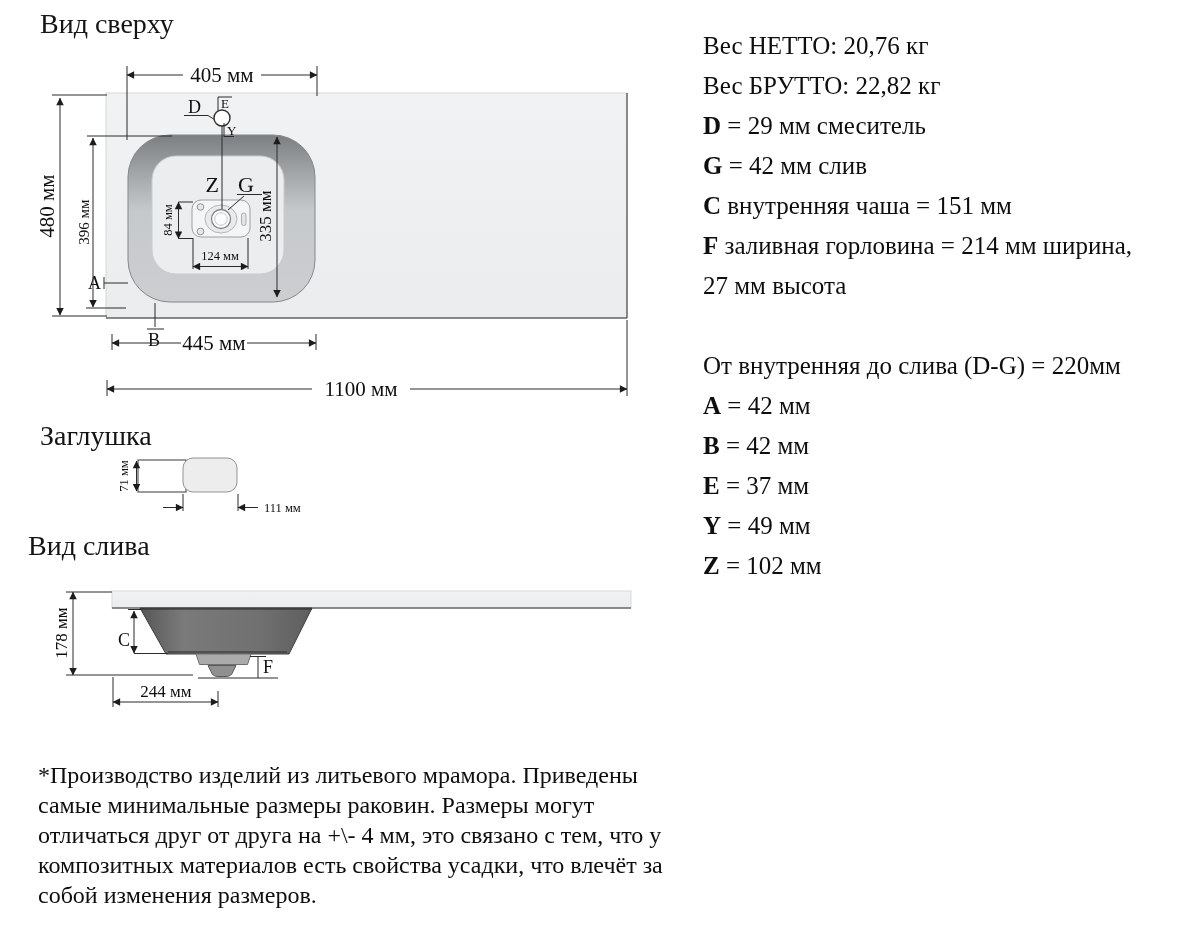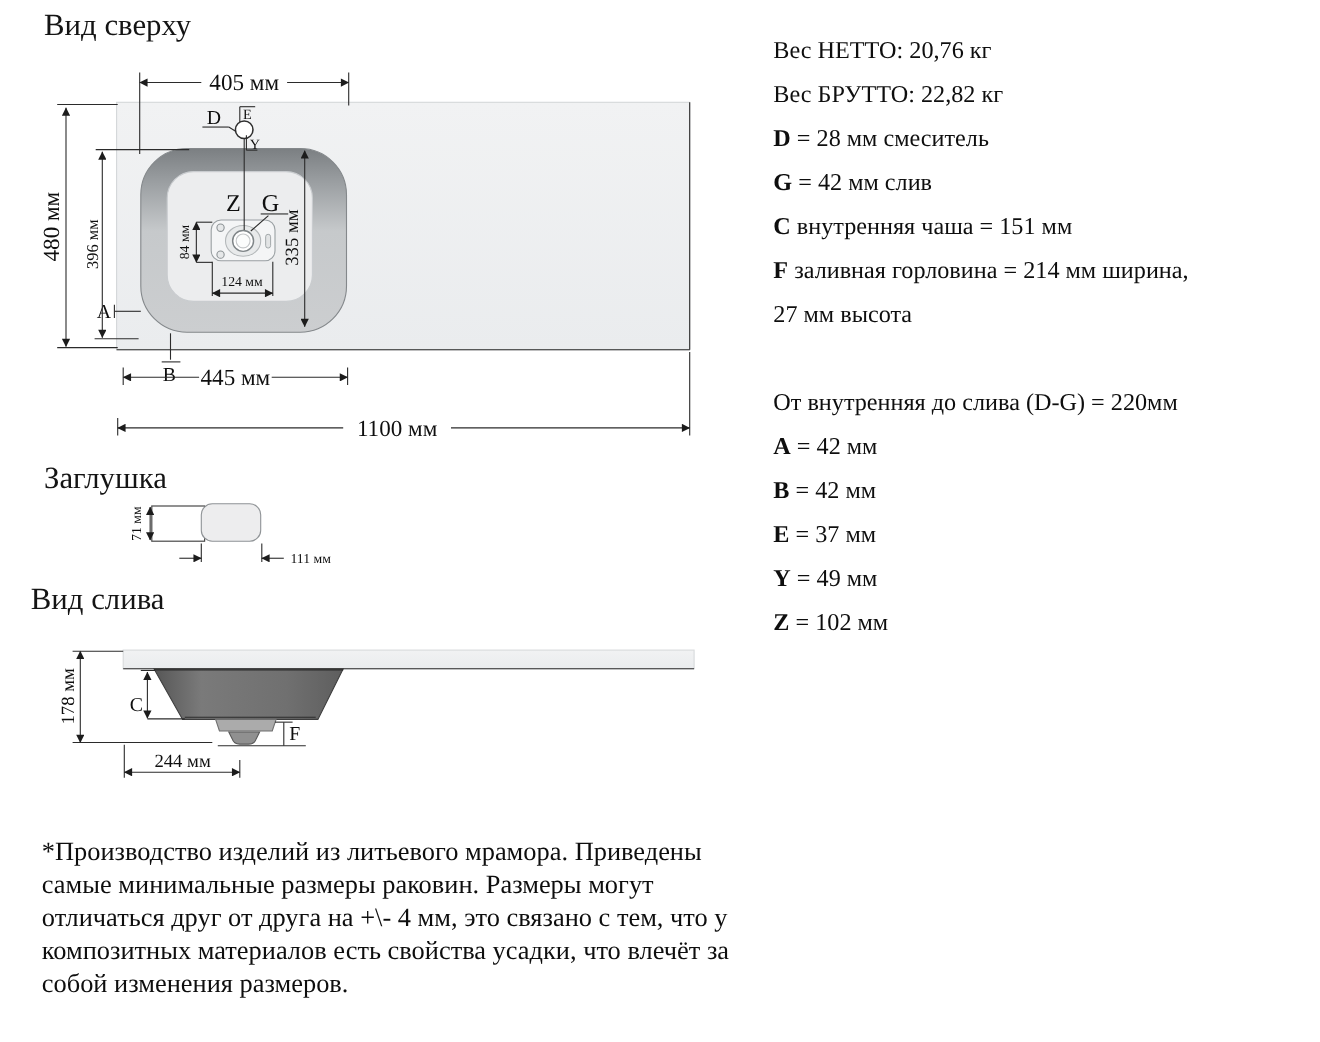--- a/index.html
+++ b/index.html
@@ -1,20 +1,20 @@
 <!DOCTYPE html>
 <html><head>
 <meta charset="utf-8">
 <style>
   html,body{margin:0;padding:0;background:#fff;}
   .canvas{position:relative;width:1200px;height:947px;background:#ffffff;overflow:hidden;
           font-family:"Liberation Serif",serif;color:#111;}
   .title{position:absolute;font-size:28px;color:#141414;white-space:nowrap;}
   .specs{position:absolute;left:703px;top:26px;}
-  .spec-row{height:40px;line-height:40px;font-size:22px;white-space:nowrap;color:#0e0e0e;}
+  .spec-row{height:40px;line-height:40px;font-size:25px;white-space:nowrap;color:#0e0e0e;}
   .spec-row b{font-weight:bold;}
   .spec-gap{height:40px;}
   .note{position:absolute;left:38px;top:760px;font-size:24px;line-height:30px;color:#0e0e0e;font-family:Liberation Serif, serif;}
   .note div{white-space:nowrap;}
   svg.drawings{position:absolute;left:0;top:0;}
   svg line{stroke:#2b2b2b;stroke-width:1;}
   svg text{fill:#0f0f0f;font-family:"Liberation Serif",serif;}
   .t21{font-size:21px;}
   .t22{font-size:22px;}
   .t18{font-size:18px;}
@@ -207,21 +207,21 @@
     </g>
   </svg>
 
   <div class="title" style="left:40px;top:8px">Вид сверху</div>
   <div class="title" style="left:40px;top:420px">Заглушка</div>
   <div class="title" style="left:28px;top:530px">Вид слива</div>
 
   <div class="specs">
     <div class="spec-row"><b></b><span>Вес НЕТТО: 20,76 кг</span></div>
     <div class="spec-row"><b></b><span>Вес БРУТТО: 22,82 кг</span></div>
-    <div class="spec-row"><b>D</b><span> = 28 мм смеситель</span></div>
+    <div class="spec-row"><b>D</b><span> = 29 мм смеситель</span></div>
     <div class="spec-row"><b>G</b><span> = 42 мм слив</span></div>
     <div class="spec-row"><b>C</b><span> внутренняя чаша = 151 мм</span></div>
     <div class="spec-row"><b>F</b><span> заливная горловина = 214 мм ширина,</span></div>
     <div class="spec-row"><b></b><span>27 мм высота</span></div>
     <div class="spec-gap"></div>
     <div class="spec-row"><b></b><span>От внутренняя до слива (D-G) = 220мм</span></div>
     <div class="spec-row"><b>A</b><span> = 42 мм</span></div>
     <div class="spec-row"><b>B</b><span> = 42 мм</span></div>
     <div class="spec-row"><b>E</b><span> = 37 мм</span></div>
     <div class="spec-row"><b>Y</b><span> = 49 мм</span></div>

